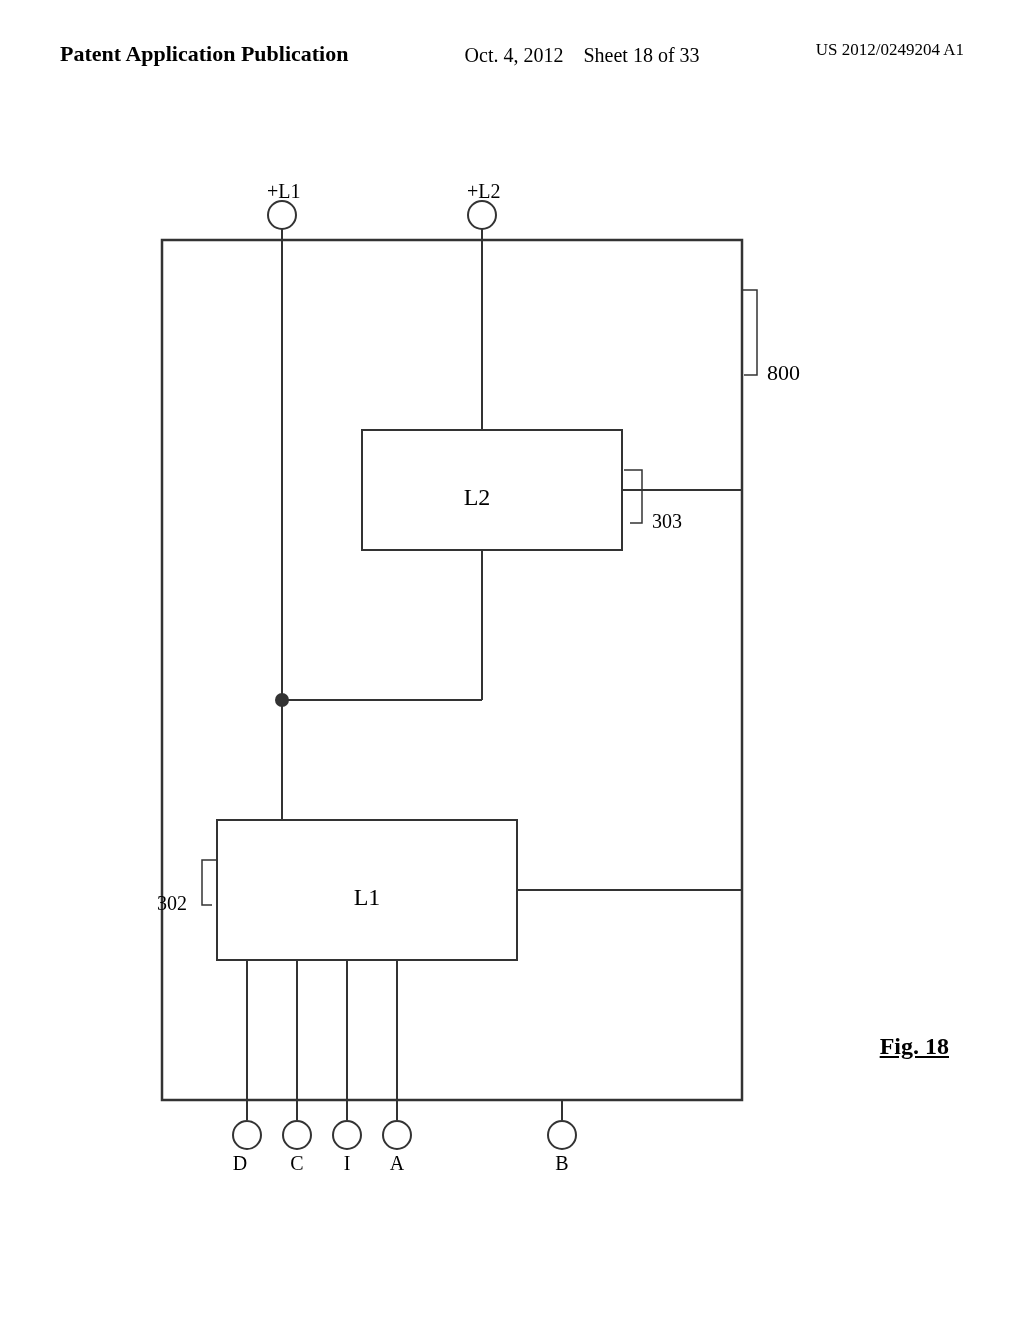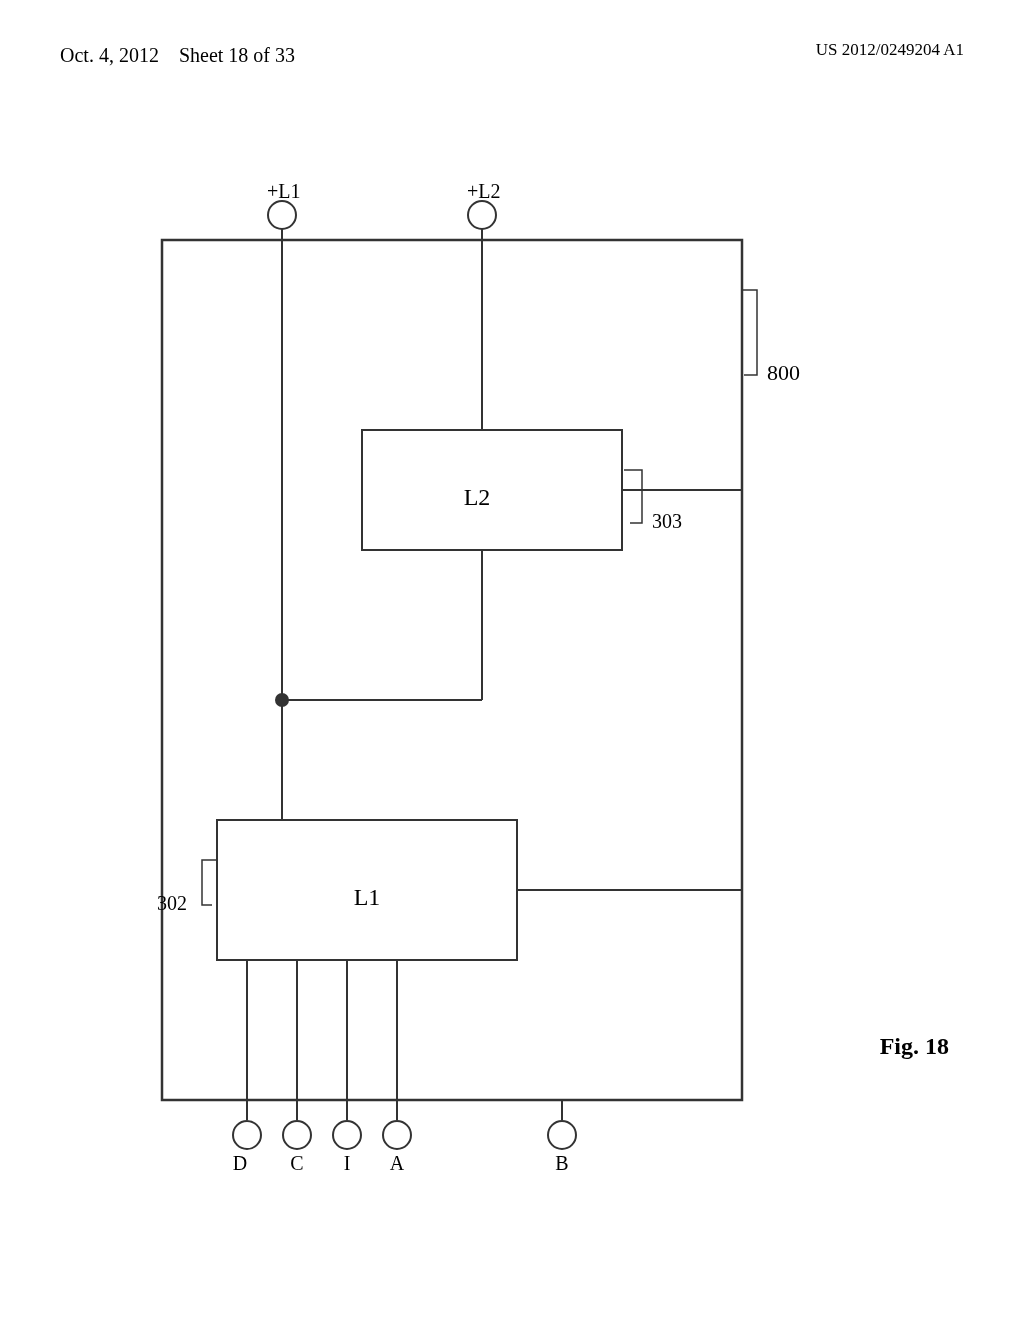--- a/index.html
+++ b/index.html
@@ -53,20 +53,21 @@
       top: 0;
       left: 0;
       width: 100%;
       height: 100%;
     }
   </style>
 </head>
 <body>
 
 <div class="header">
+  <div class="header-left">Patent Application Publication</div>
   <div class="header-center">
     <span>Oct. 4, 2012</span>&nbsp;&nbsp;&nbsp;
     <span>Sheet 18 of 33</span>
   </div>
   <div class="header-right">US 2012/0249204 A1</div>
 </div>
 
 <div class="diagram">
   <svg viewBox="0 0 900 1100" xmlns="http://www.w3.org/2000/svg">
 
@@ -127,13 +128,13 @@
     <text x="335" y="1010" font-size="20" font-family="Times New Roman" text-anchor="middle">A</text>
 
     <line x1="680" y1="940" x2="500" y2="940" stroke="#333" stroke-width="2"></line>
     <line x1="500" y1="940" x2="500" y2="960" stroke="#333" stroke-width="2"></line>
     <circle cx="500" cy="975" r="14" fill="none" stroke="#333" stroke-width="2"></circle>
     <text x="500" y="1010" font-size="20" font-family="Times New Roman" text-anchor="middle">B</text>
 
   </svg>
 </div>
 
-<div style="position:absolute; right:75px; bottom:260px; font-size:24px; font-weight:bold; font-family:'Times New Roman',serif;">Fig. 18</div>
+<div style="position:absolute; right:75px; bottom:260px; font-size:24px; font-weight:bold; font-family:'Times New Roman',serif;text-decoration:underline;">Fig. 18</div>
 
 </body></html>

